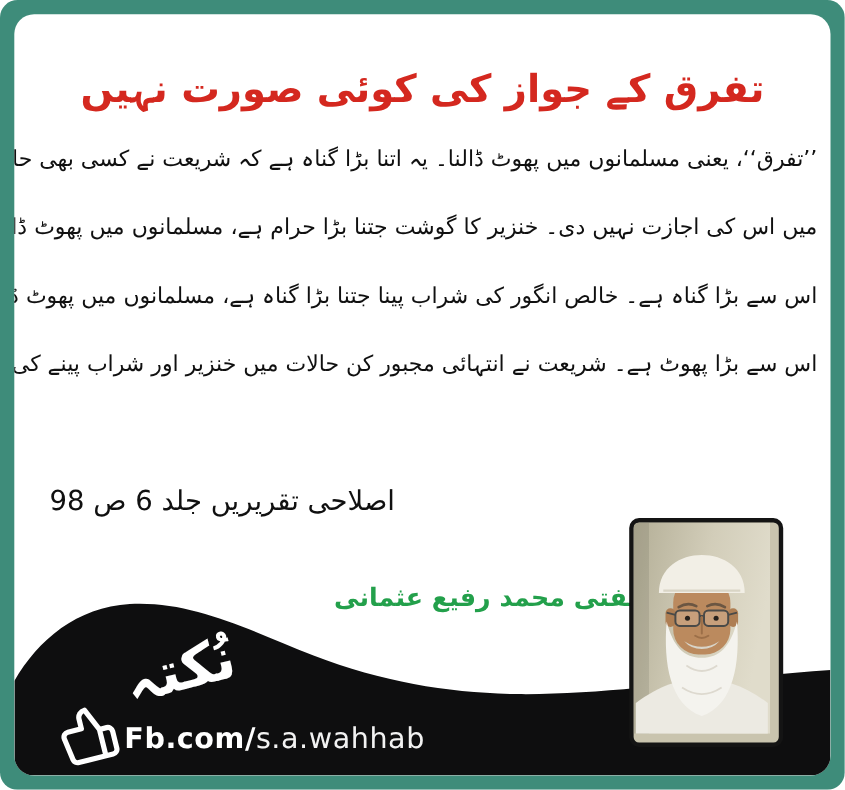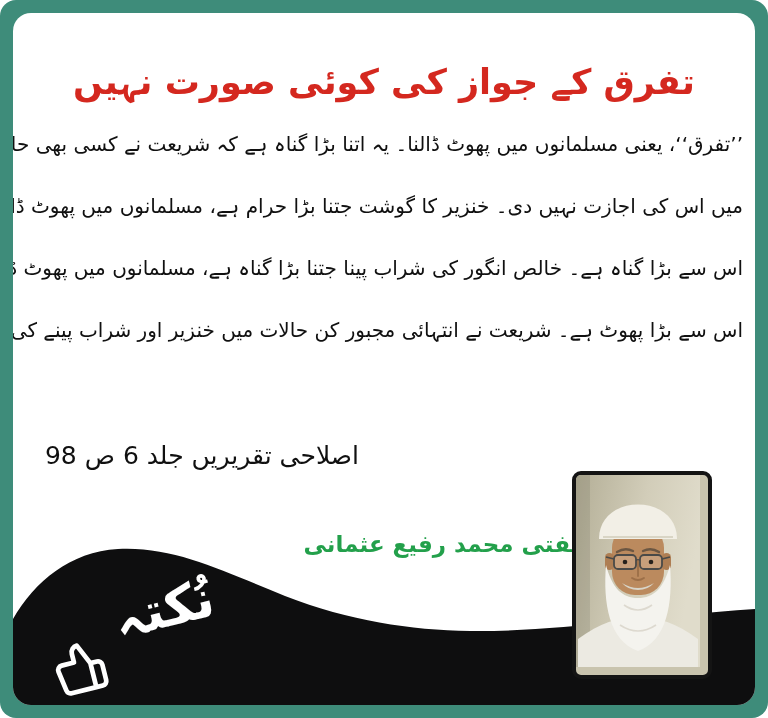--- a/index.html
+++ b/index.html
@@ -57,20 +57,23 @@
     <div class="author">مفتی محمد رفیع عثمانی</div>
 
     <div class="logo">نُکتہ</div>
 
     <div class="thumb">
       <svg width="58" height="54" viewBox="0 0 24 24" style="transform:scaleX(-1) rotate(14deg);">
         <path d="M14 9V5a3 3 0 0 0-3-3l-4 9v11h11.28a2 2 0 0 0 2-1.7l1.38-9a2 2 0 0 0-2-2.3zM7 22H4a2 2 0 0 1-2-2v-7a2 2 0 0 1 2-2h3" fill="none" stroke="#ffffff" stroke-width="2.1" stroke-linecap="round" stroke-linejoin="round"></path>
       </svg>
     </div>
 
+    <div class="fbline">
+      <span class="pre">Fb.com/</span><span class="handle">s.a.wahhab</span>
+    </div>
 
   </div>
 </div>
 
 <div class="photo">
   <svg width="124" height="192" viewBox="0 0 124 192" aria-hidden="true">
     <defs>
       <linearGradient id="bgGrad" x1="0" y1="0" x2="1" y2="0.3">
         <stop offset="0" stop-color="#b3ae96"></stop>
         <stop offset="0.55" stop-color="#d2cdb9"></stop>

